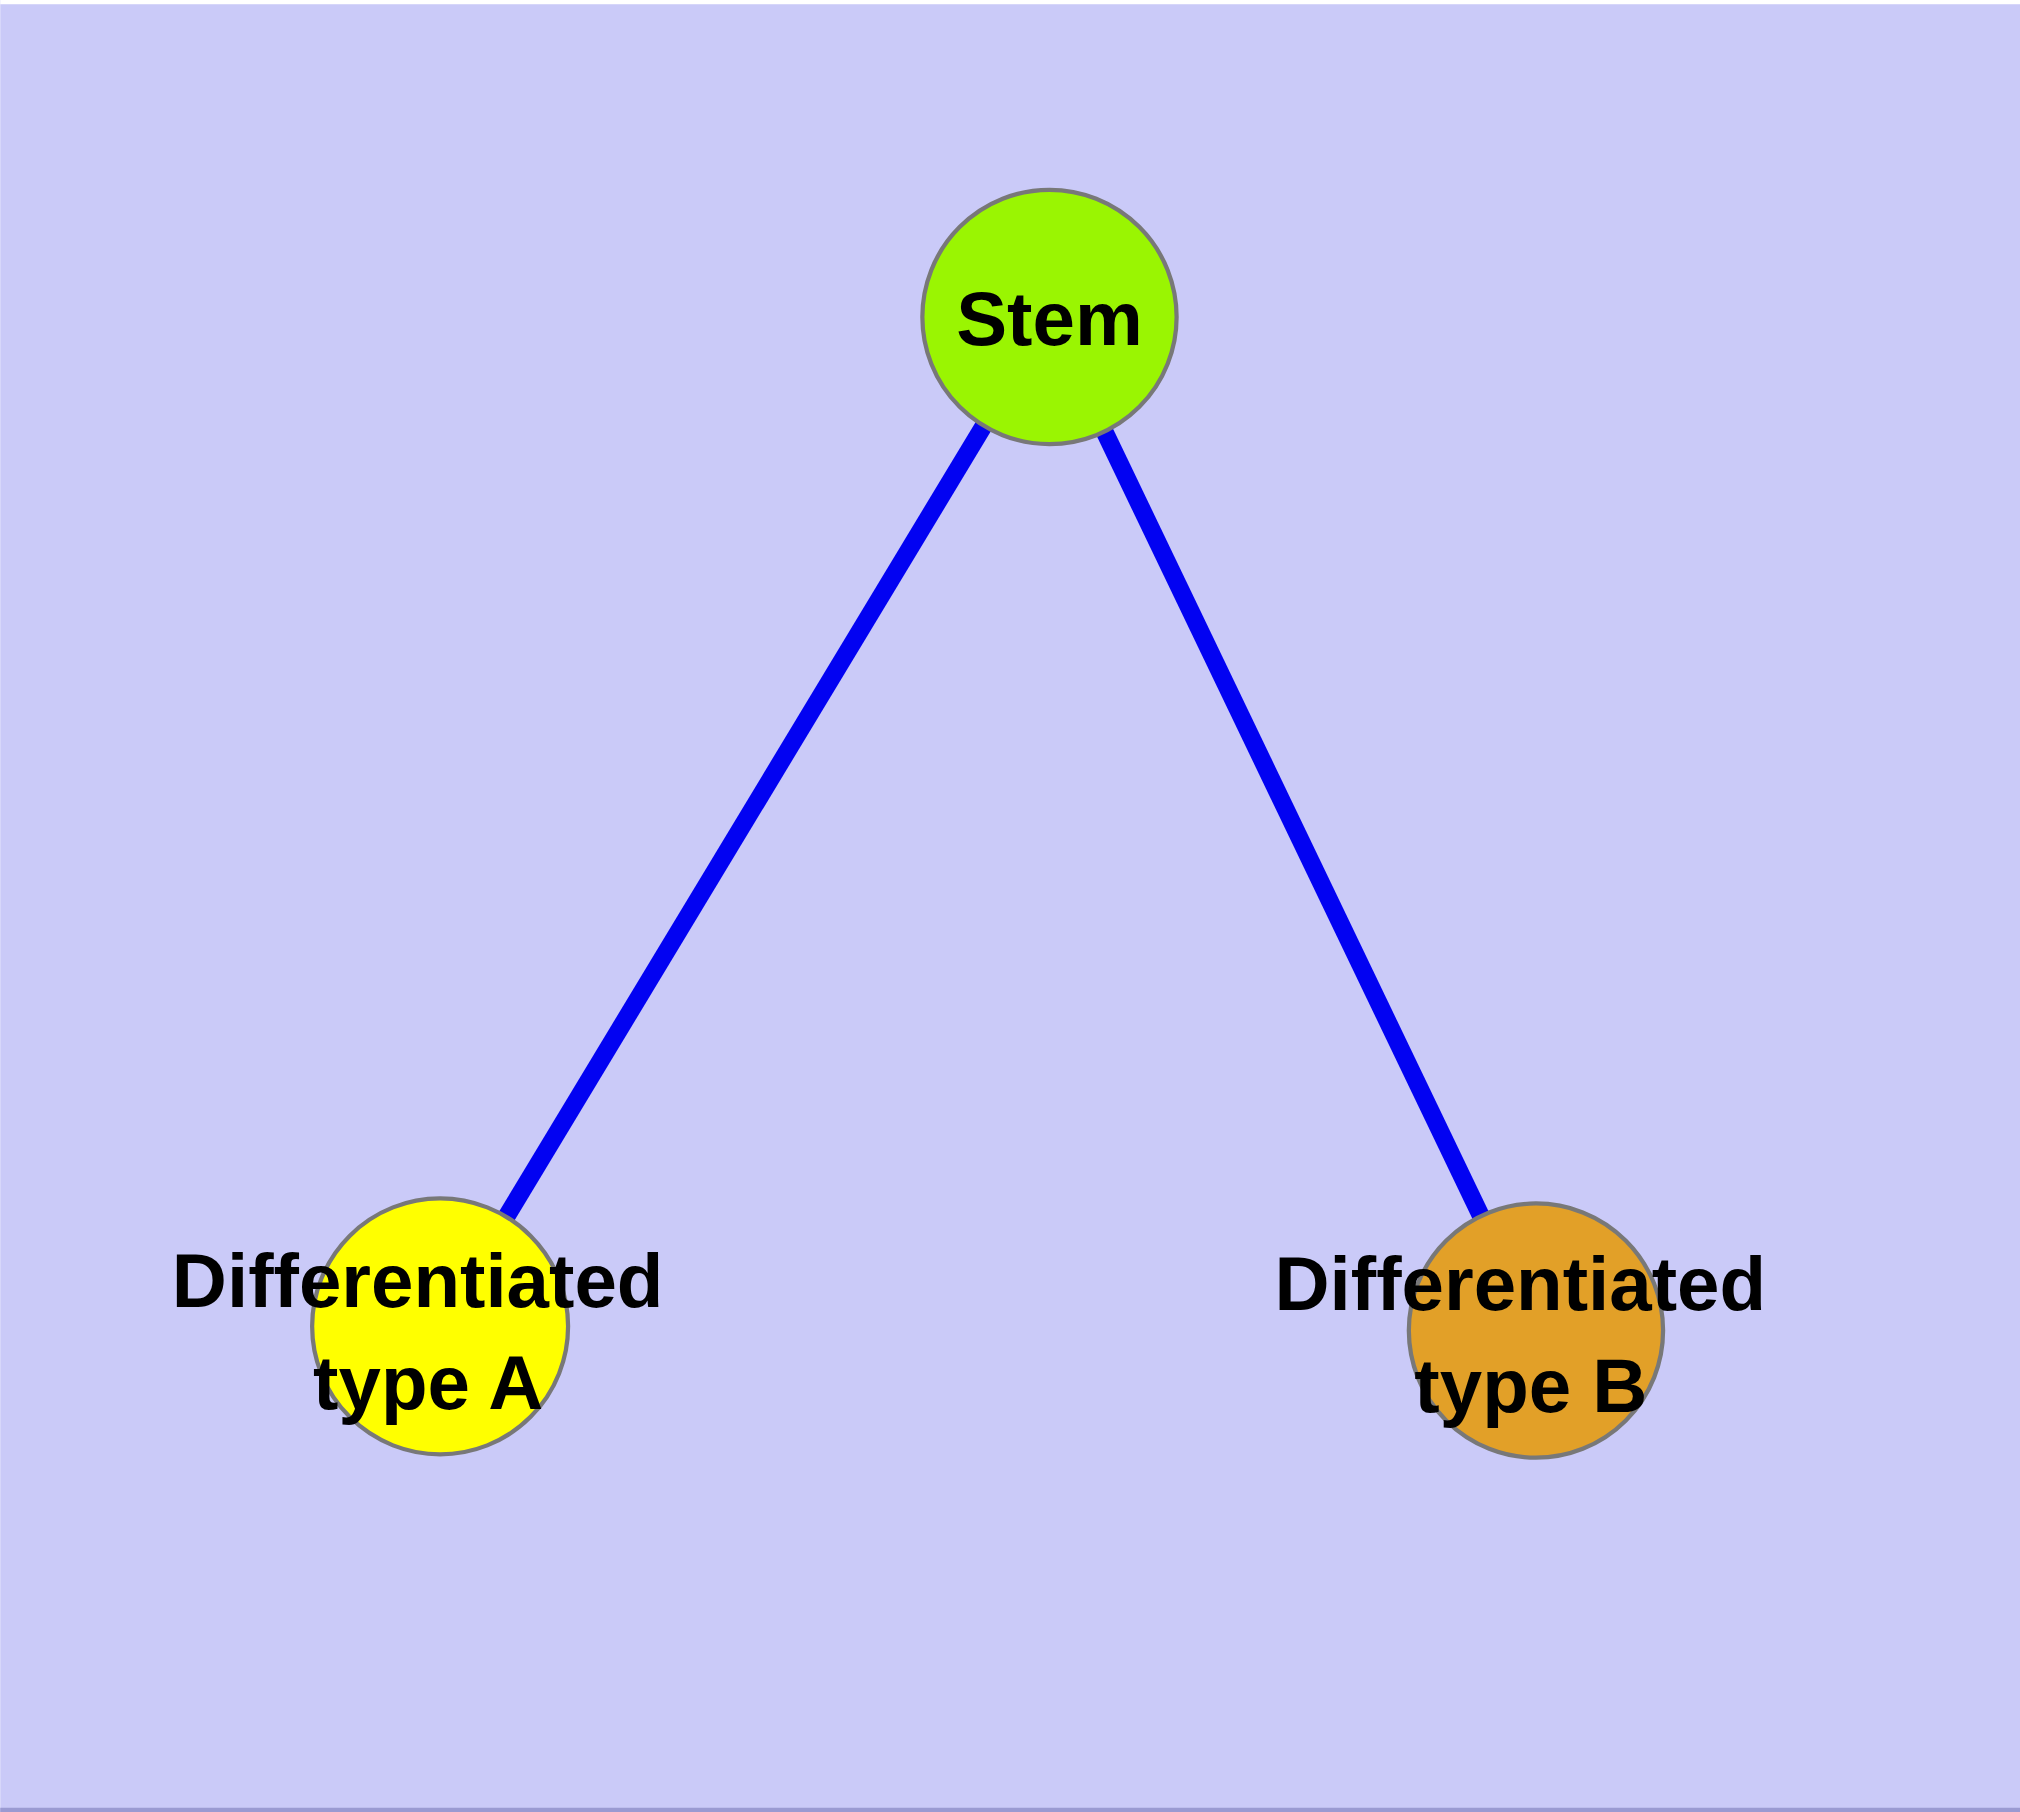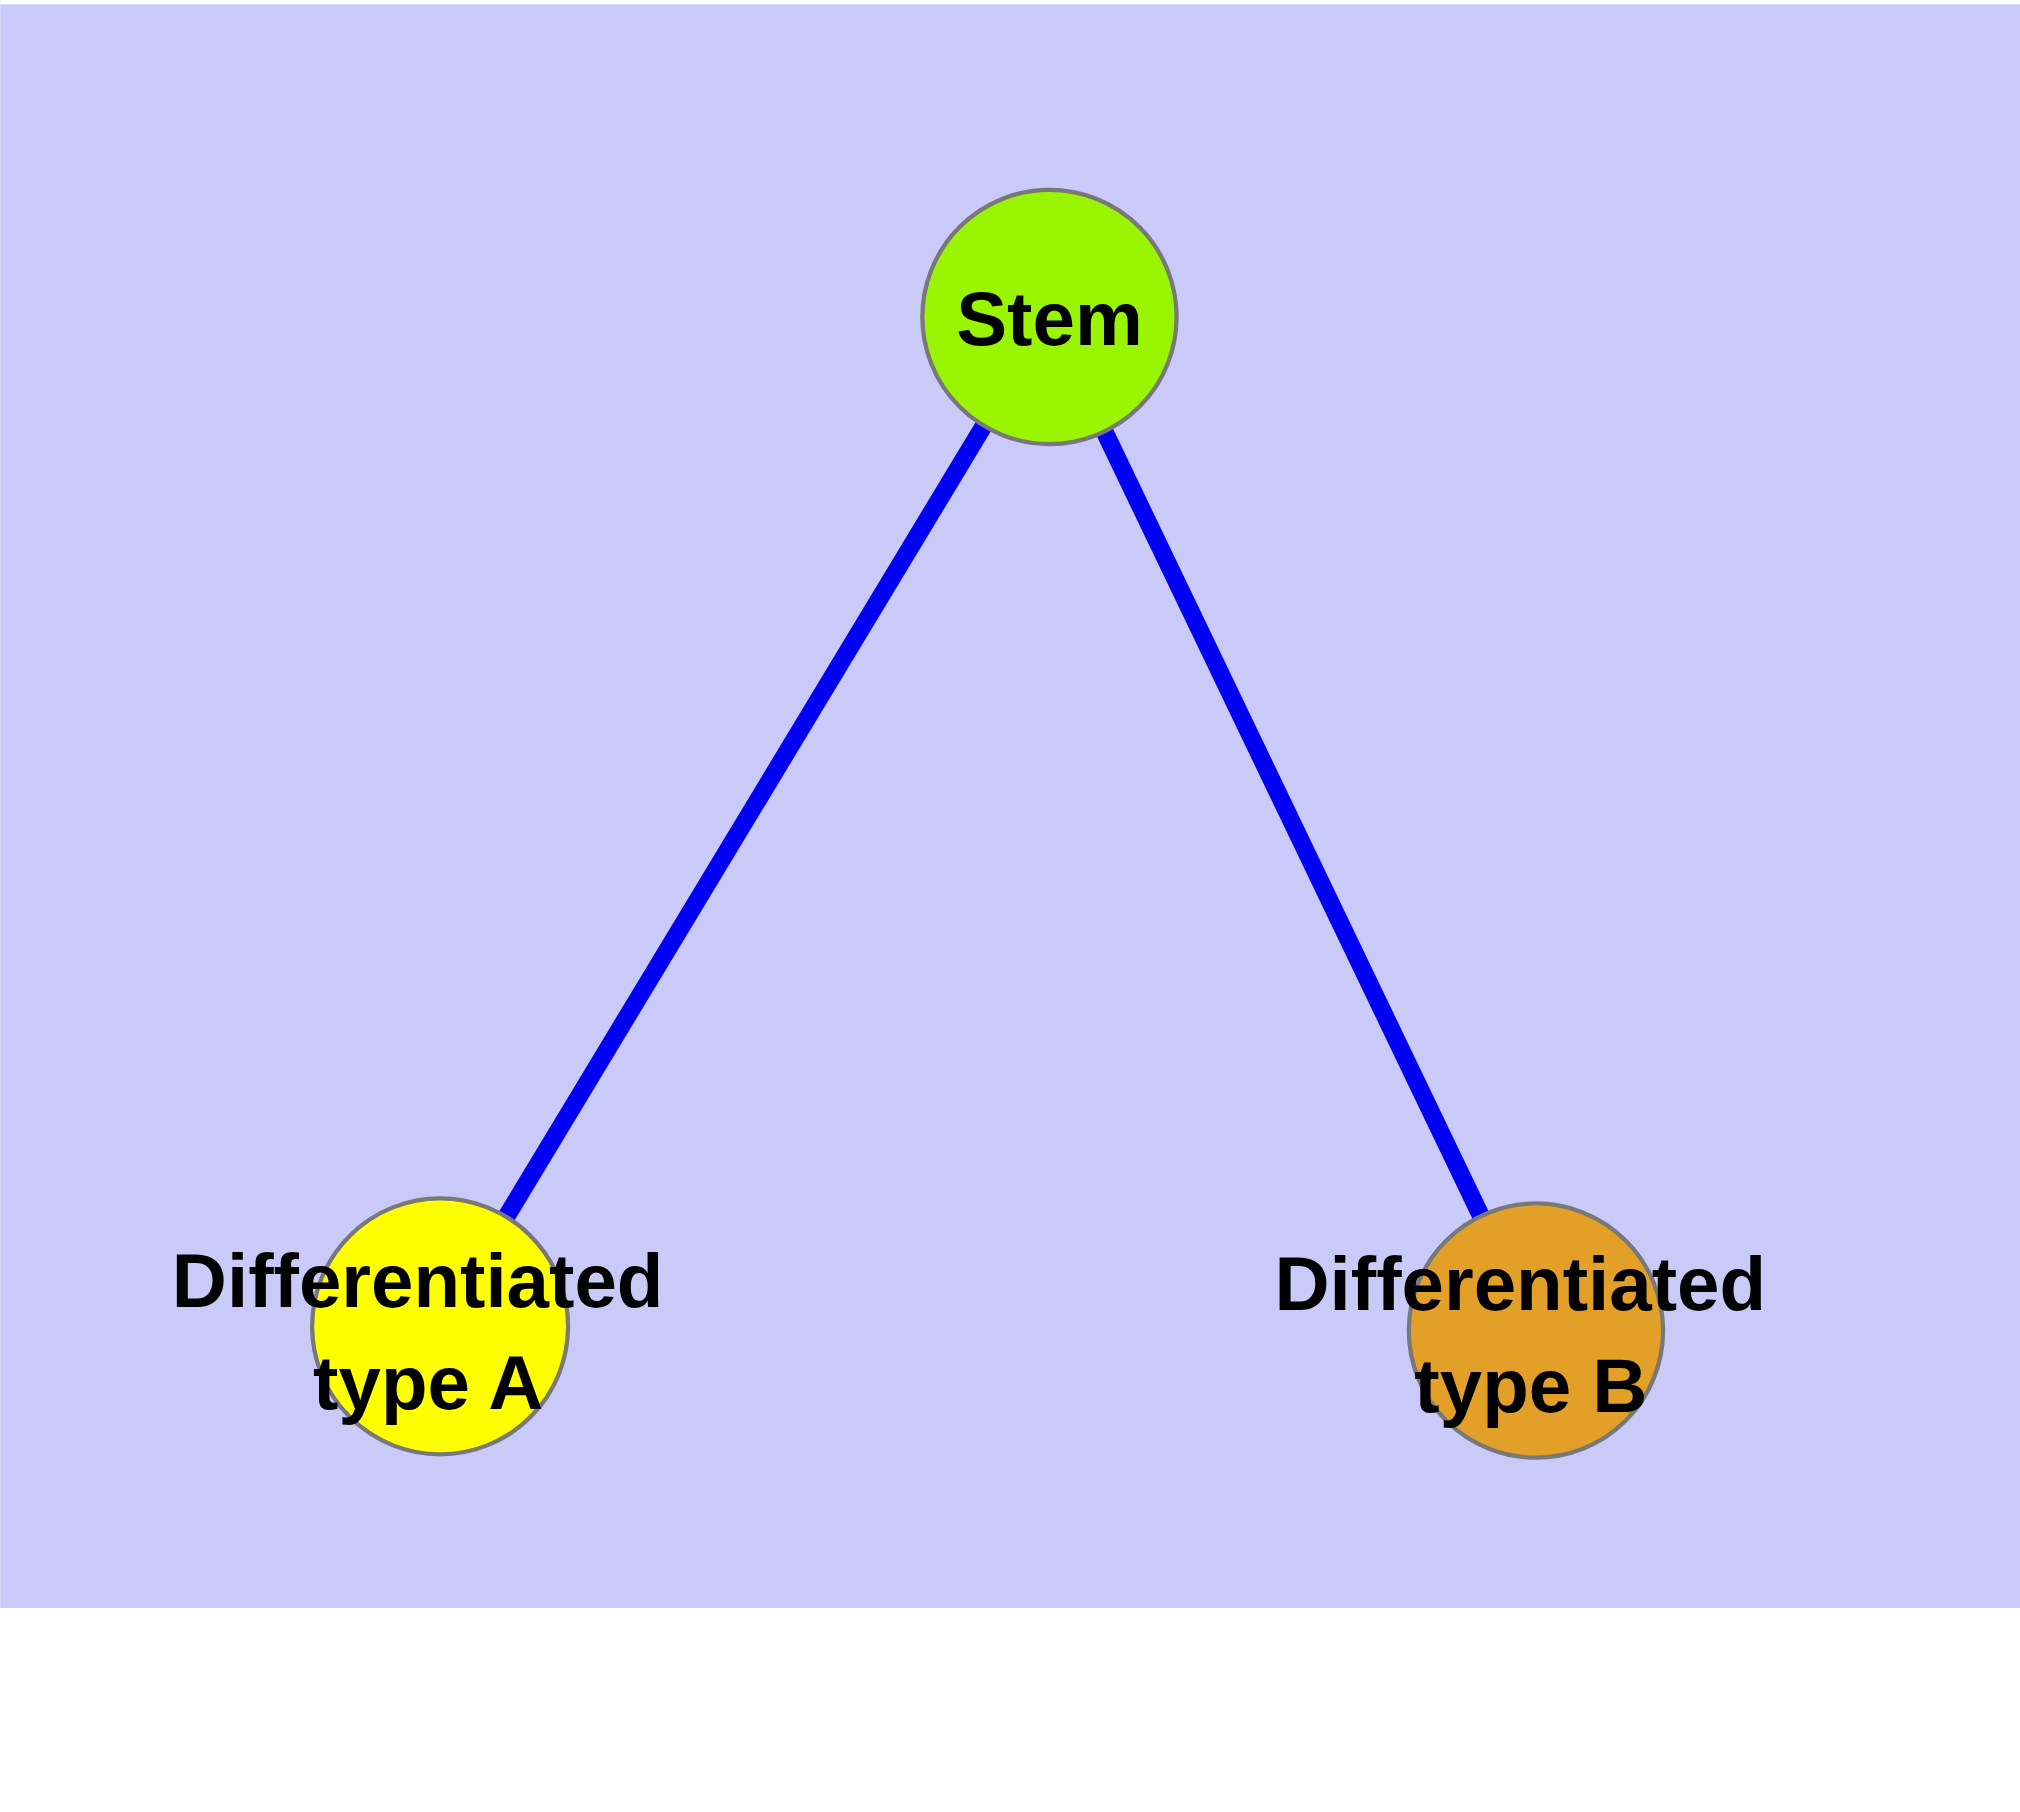--- a/index.html
+++ b/index.html
@@ -2,21 +2,21 @@
 <html style="font-size:13.6px"><head>
 <meta charset="utf-8">
 <style>
   html, body {
     margin: 0;
     padding: 0;
     background: #ffffff;
   }
   .canvas-wrap {
     width: 2021px;
-    height: 1608px;
+    height: 1812px;
   }
   svg {
     display: block;
   }
   .node-label {
     font-family: "Liberation Sans", sans-serif;
     font-weight: bold;
     font-size: 90px;
   }
 </style>

